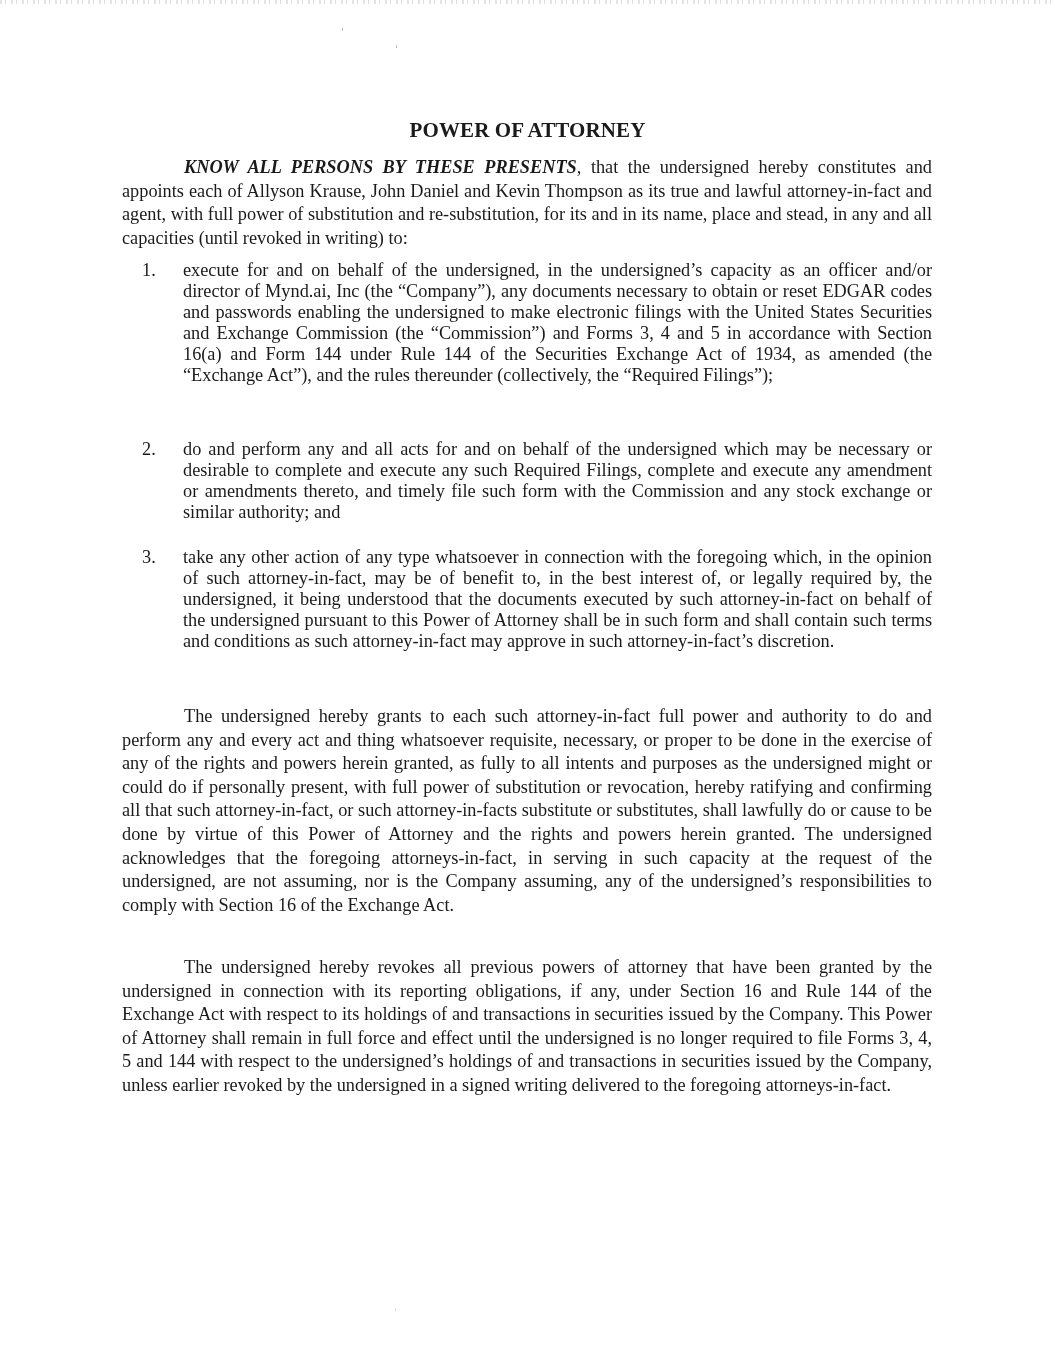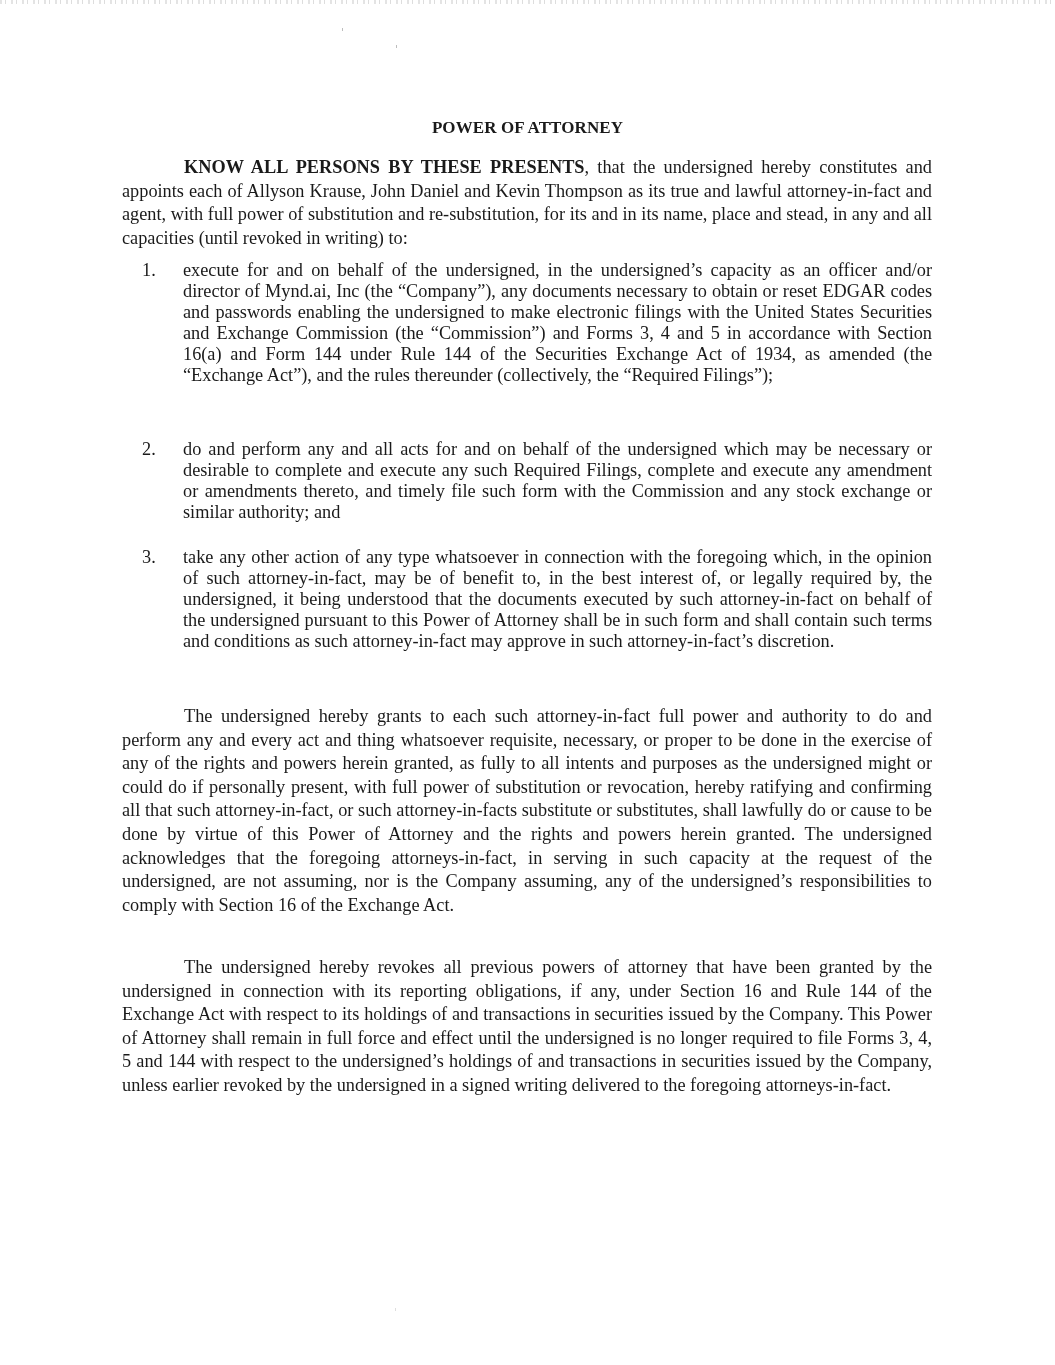--- a/index.html
+++ b/index.html
@@ -11,28 +11,28 @@
     font-size: 18.3px;
   }
   .scan-strip {
     position: absolute; left: 0; top: 0; width: 1055px; height: 4px;
     background: repeating-linear-gradient(90deg, #d8d8d8 0 2px, #ffffff 2px 5px, #cfcfcf 5px 6px, #ffffff 6px 11px);
     opacity: 0.7;
   }
   .speck { position: absolute; width: 1px; height: 3px; background: #bdbdbd; }
   .title {
     position: absolute; left: 0; width: 1055px; top: 118px;
-    text-align: center; font-weight: bold; font-size: 17px; letter-spacing: 0.1px;
+    text-align: center; font-weight: bold; font-size: 21px; letter-spacing: 0.1px;
   }
   .para {
     position: absolute; left: 122px; width: 810px;
     text-align: justify; line-height: 23.6px;
   }
   .para .indent { display: inline-block; width: 62px; }
-  .lead { font-weight: bold; }
+  .lead { font-weight: bold; font-style: italic; }
   .item { position: absolute; left: 122px; width: 810px; }
   .item .num { position: absolute; left: 20px; top: 0; }
   .item .body {
     position: absolute; left: 61px; width: 749px;
     text-align: justify; line-height: 21px;
   }
 </style>
 </head>
 <body>
 

